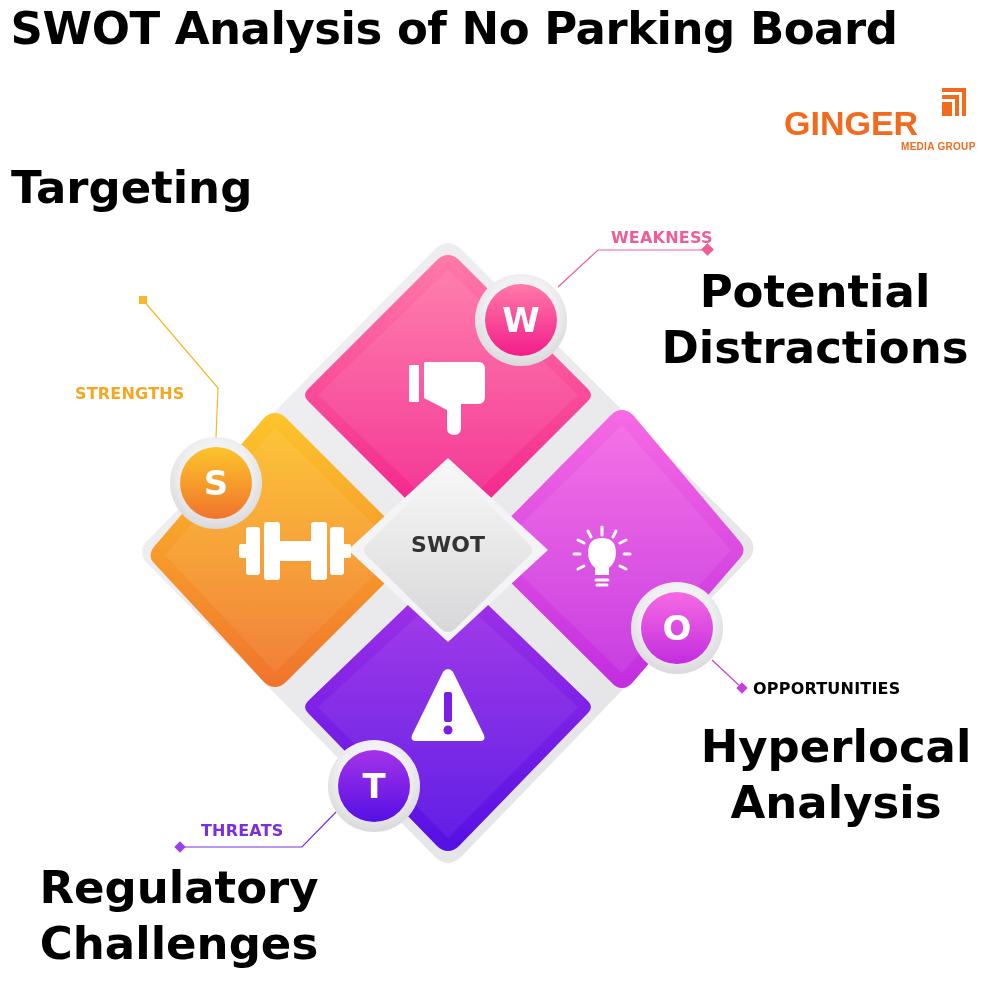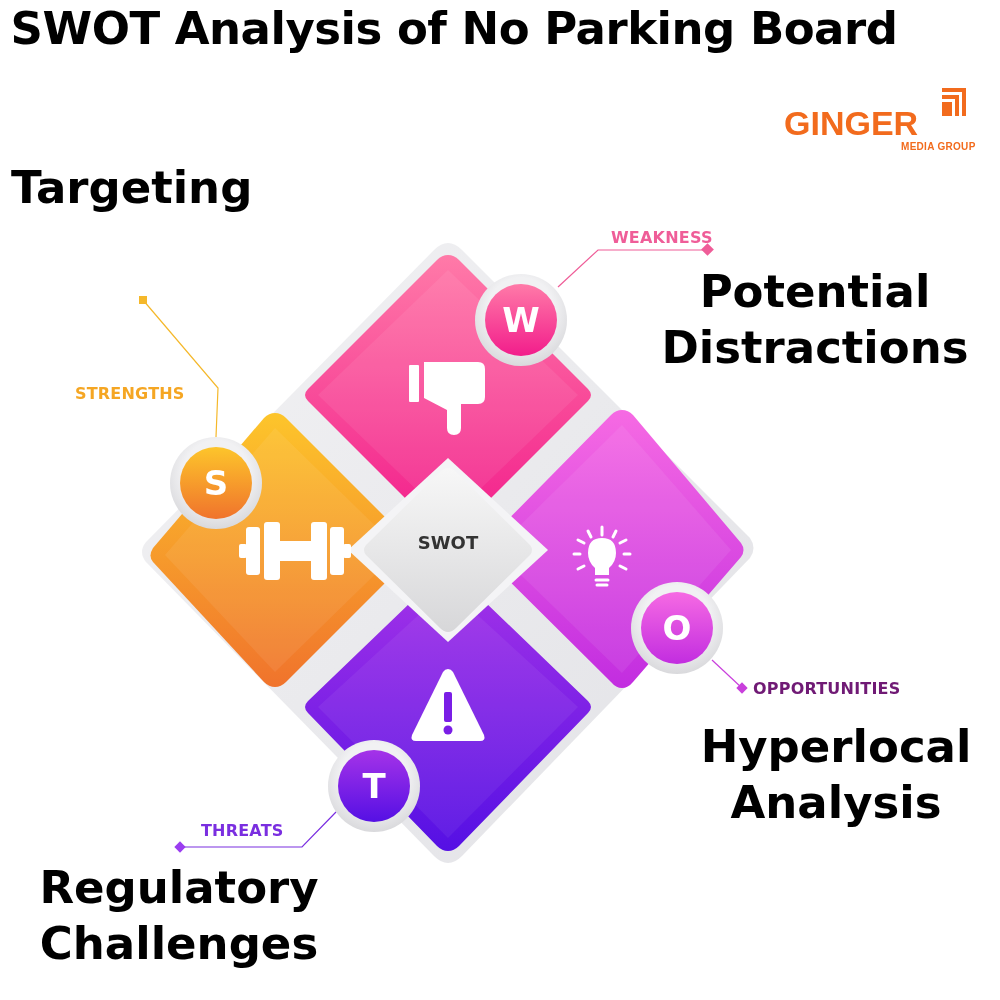--- a/index.html
+++ b/index.html
@@ -7,21 +7,21 @@
   .title{position:absolute;left:0;top:2px;width:908px;text-align:center;font-weight:bold;font-size:45px;line-height:53px;color:#000;letter-spacing:-0.5px;white-space:nowrap;}
   .title span{display:block;}
   .logo{position:absolute;left:784px;top:84px;width:200px;height:76px;}
   .logo .word{position:absolute;left:0;top:22px;font-family:"Liberation Sans",sans-serif;font-weight:bold;font-size:34px;color:#f26b1d;letter-spacing:0px;line-height:34px;}
   .logo .sub{position:absolute;left:77px;top:57px;font-family:"Liberation Sans",sans-serif;font-weight:bold;font-size:10px;color:#f26b1d;letter-spacing:0.3px;padding-left:40px;}
   .logo .mark{position:absolute;left:158px;top:4px;width:24px;height:28px;}
   .heading{position:absolute;font-weight:bold;font-size:45px;line-height:56px;color:#000;white-space:nowrap;}
   .heading span{display:block;}
   .tag{position:absolute;font-weight:bold;font-size:16px;letter-spacing:0.2px;white-space:nowrap;}
   svg.diagram{position:absolute;left:0;top:0;}
-  .swot-center{position:absolute;left:398px;top:532px;width:100px;text-align:center;font-weight:bold;font-size:18px;color:#333;}
+  .swot-center{position:absolute;left:398px;top:532px;width:100px;text-align:center;font-weight:bold;font-size:22px;color:#333;}
   .badge{position:absolute;width:74px;height:74px;text-align:center;line-height:74px;color:#fff;font-weight:bold;font-size:34px;font-family:"DejaVu Sans",sans-serif;}
 </style>
 </head>
 <body>
 
 <div class="title">
   <span>SWOT Analysis of No Parking Board</span>
 </div>
 
 <div class="logo">
@@ -166,21 +166,21 @@
 
 <div class="badge" style="left:179px;top:446px;">S</div>
 <div class="badge" style="left:484px;top:283px;">W</div>
 <div class="badge" style="left:640px;top:591px;">O</div>
 <div class="badge" style="left:337px;top:749px;">T</div>
 
 <div class="swot-center">SWOT</div>
 
 <div class="tag" style="left:75px;top:384px;color:#f5a623;">STRENGTHS</div>
 <div class="tag" style="left:611px;top:228px;color:#ef5d98;">WEAKNESS</div>
-<div class="tag" style="left:753px;top:679px;color:#701a75;">OPPORTUNITIES</div>
+<div class="tag" style="left:753px;top:679px;color:#000000;">OPPORTUNITIES</div>
 <div class="tag" style="left:201px;top:821px;color:#7a2ee0;">THREATS</div>
 
 <div class="heading" style="left:11px;top:160px;">
   <span>Targeting</span>
 </div>
 <div class="heading" style="left:630px;top:264px;text-align:center;width:370px;">
   <span>Potential</span>
   <span>Distractions</span>
 </div>
 <div class="heading" style="left:672px;top:719px;text-align:center;width:328px;">

